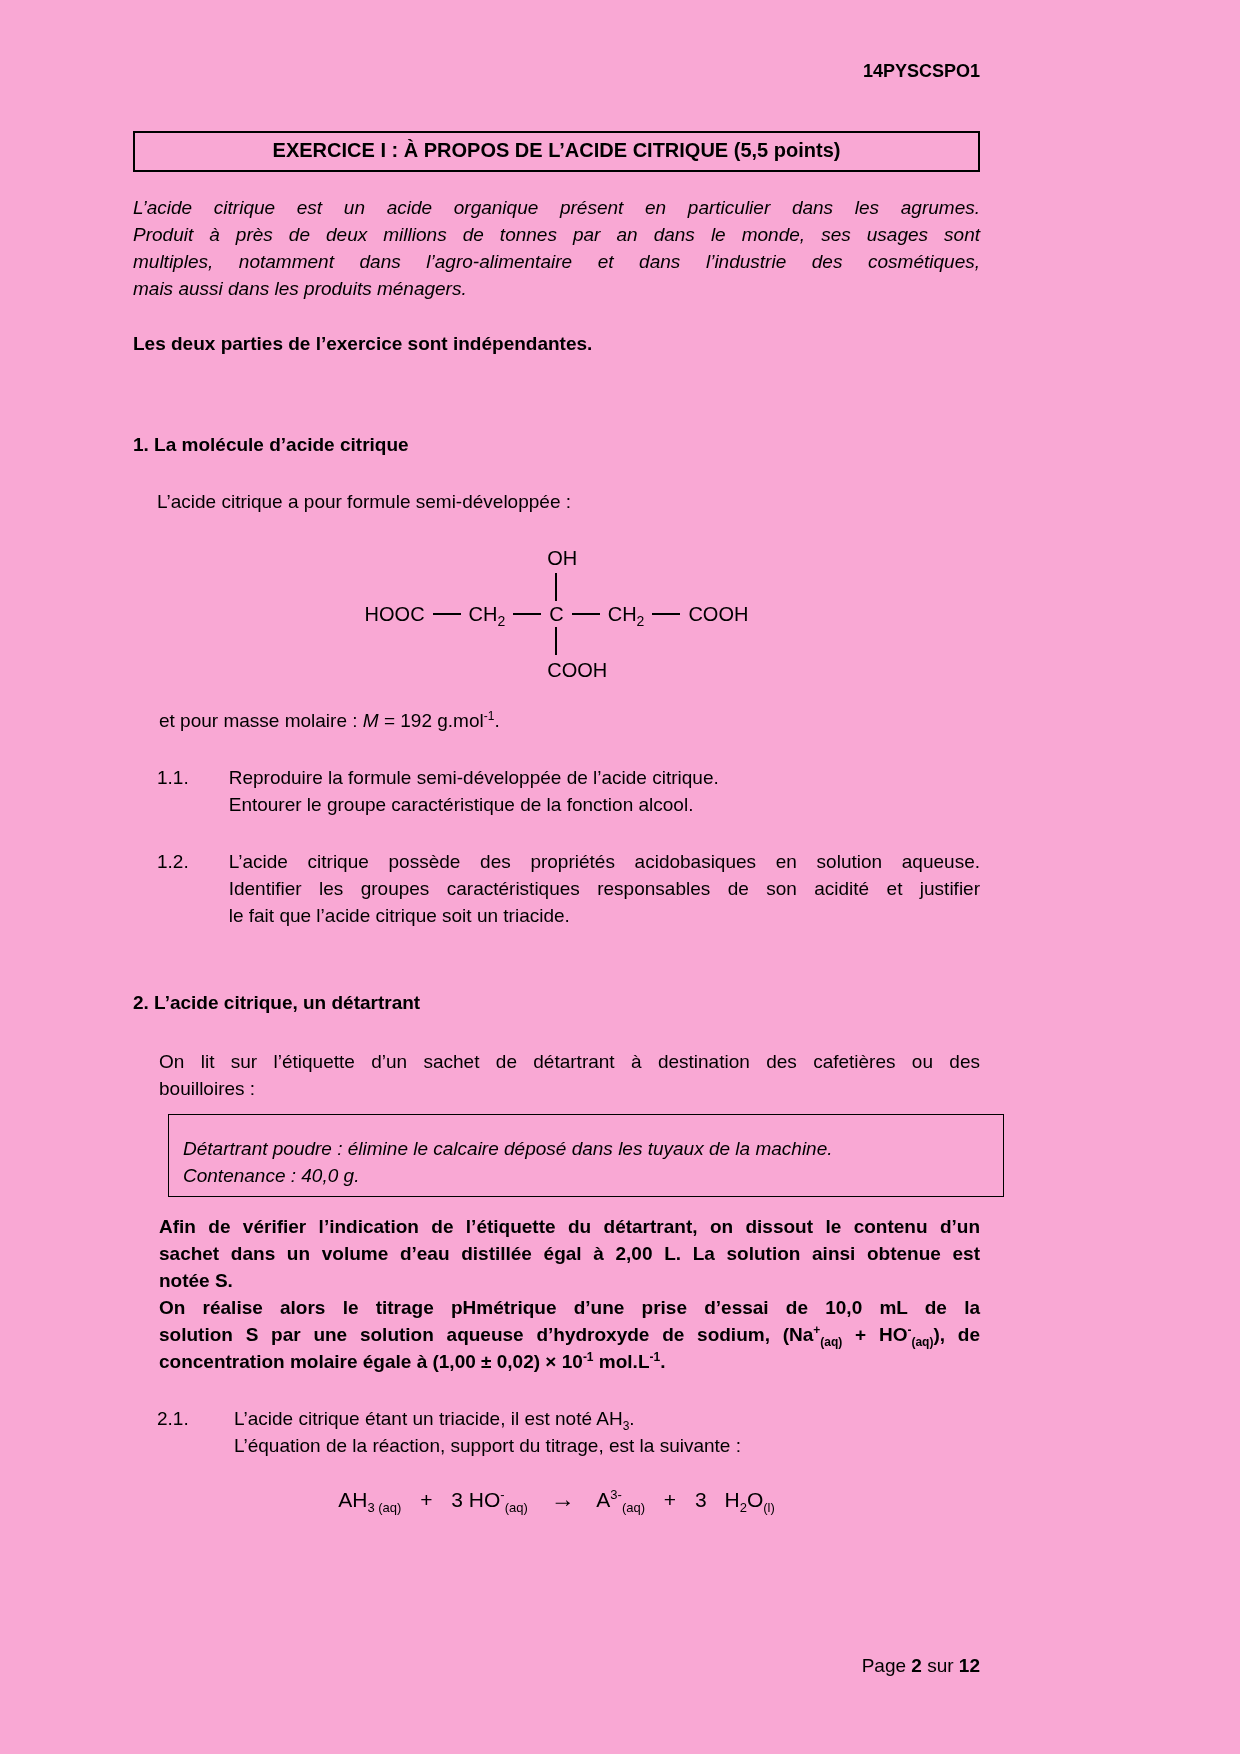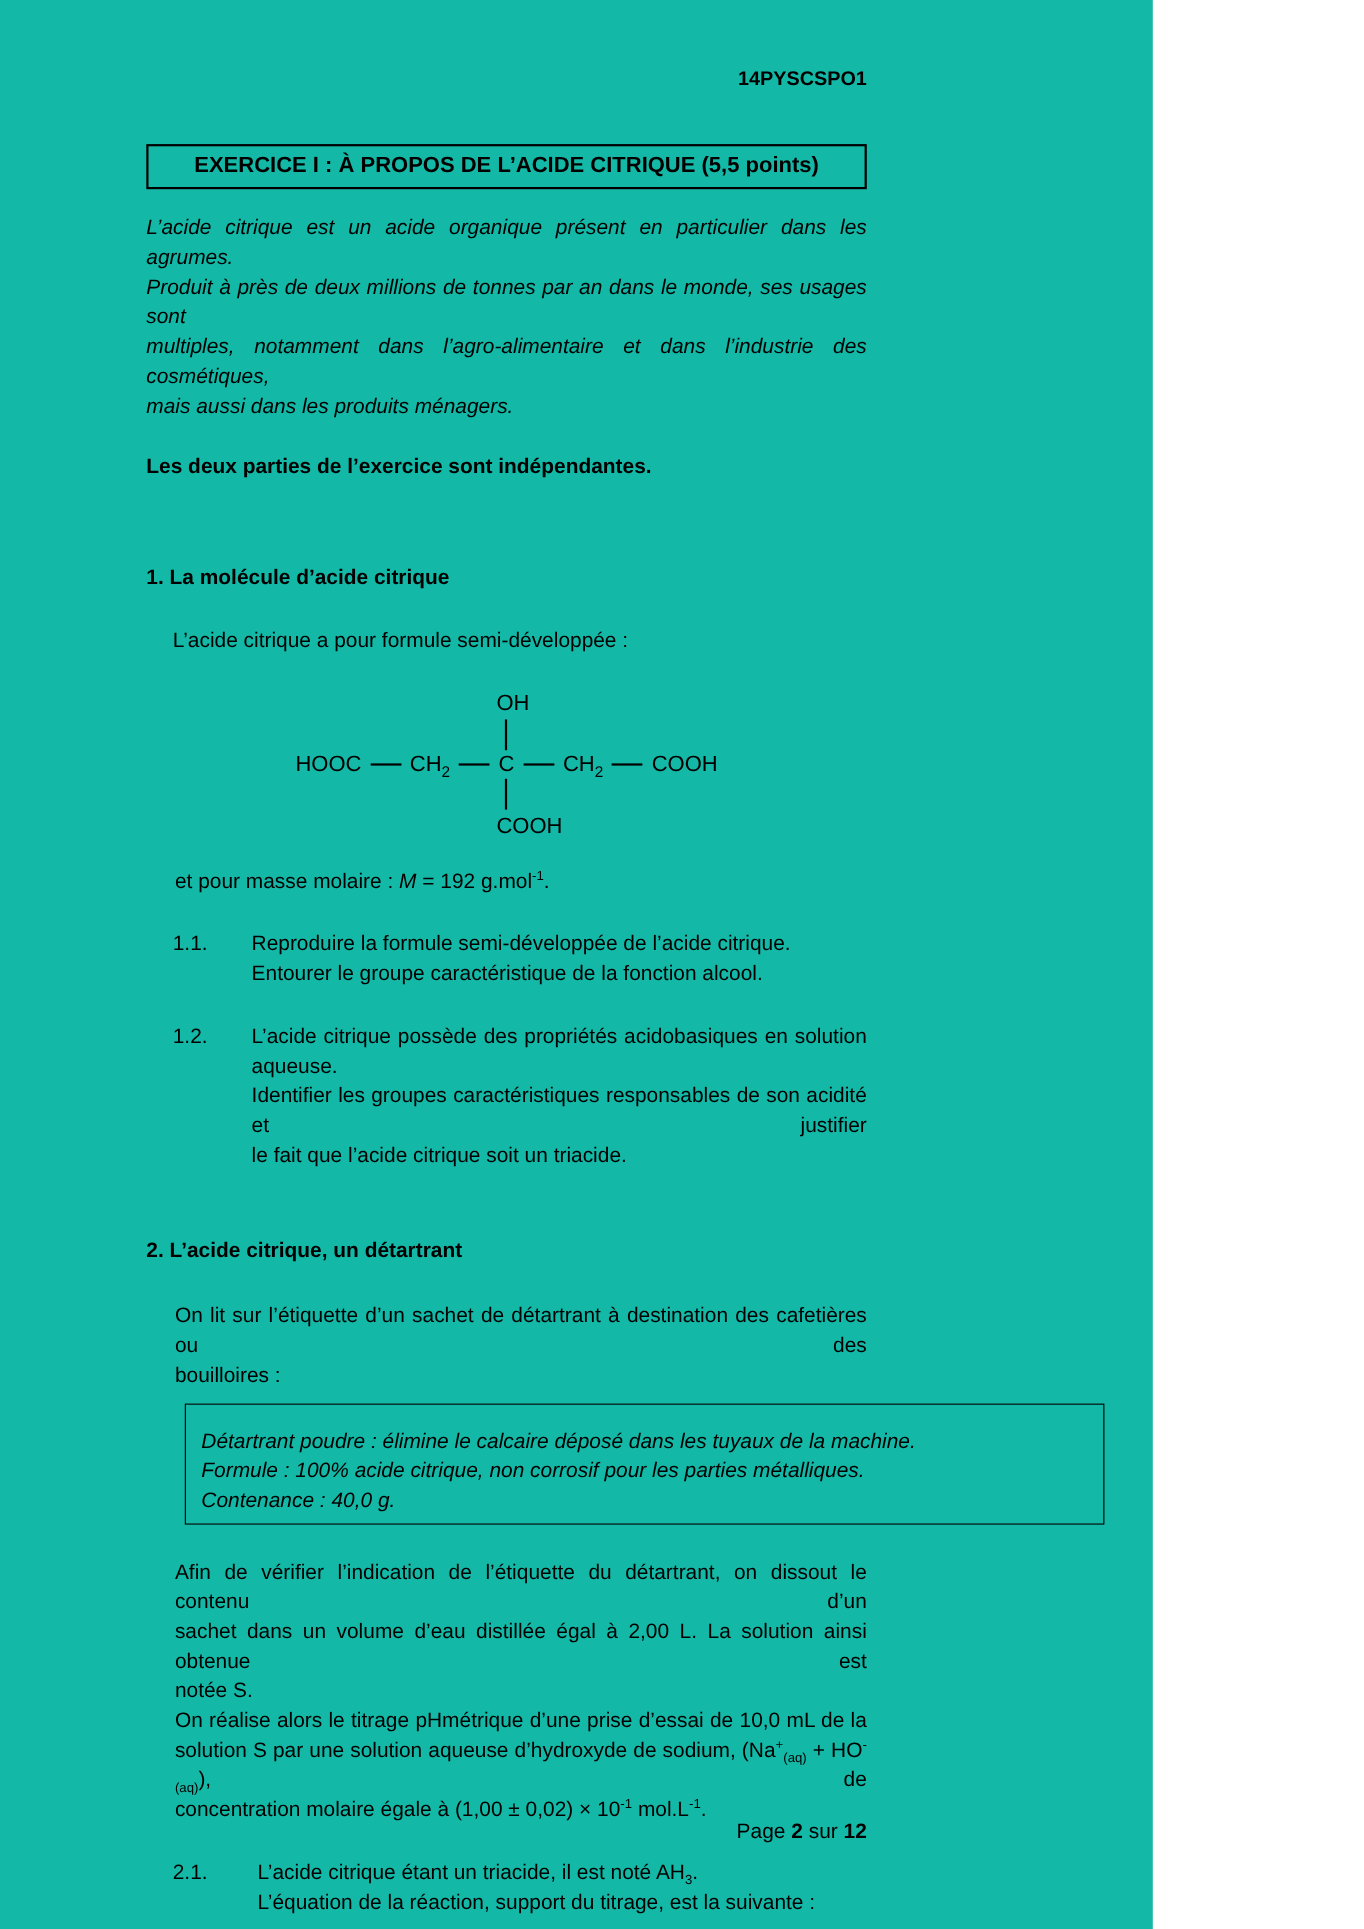--- a/index.html
+++ b/index.html
@@ -1,20 +1,20 @@
 <!DOCTYPE html>
 <html lang="fr"><head>
 <meta charset="utf-8">
 <style>
   * { margin:0; padding:0; box-sizing:border-box; }
   html,body { background:#ffffff; }
   .page {
     position:relative;
-    width:1048px; height:1754px;
-    background:#14b8a6; color:#000000;
+    width:1240px; height:1754px;
+    background:#f9a8d4; color:#000000;
     font-family:"Liberation Sans","DejaVu Sans",sans-serif;
     font-size:19px; line-height:27px;
     padding:58px 260px 0 133px;
     overflow:hidden;
   }
   .doc-code { text-align:right; font-weight:bold; font-size:18px; }
   .title-box {
     margin-top:46px;
     border:2px solid #000;
     text-align:center;
@@ -50,21 +50,21 @@
   .question { display:flex; margin-left:24px; margin-top:30px;gap:40px; }
   .qnum { flex:0 0 auto; white-space:pre; }
   .qbody { flex:1 1 auto; }
   .p2-intro { margin-top:32px; }
   .label-box {
     margin-top:12px; margin-left:35px; width:836px;
     border:1px solid #000;
     font-style:italic;
     padding:20px 14px 7px;
   }
-  .para { margin-top:30px; }
+  .para { margin-top:16px;font-weight:bold; }
   .equation { margin-top:26px; text-align:center; font-size:21px; }
   .equation sub, .equation sup { font-size:13px; }
   .eq-plus { margin:0 13px; }
   .eq-arrow { margin:0 17px; font-size:24px; }
   .eq-coef { margin-right:12px; }
   .footer { position:absolute; right:260px; bottom:75px; }
 </style>
 </head>
 <body>
 
@@ -128,21 +128,20 @@
 
   <div class="sec-heading h2">2. L’acide citrique, un détartrant</div>
 
   <div class="indent p2-intro">
     <div class="jline">On lit sur l’étiquette d’un sachet de détartrant à destination des cafetières ou des</div>
     <div class="lline">bouilloires :</div>
   </div>
 
   <div class="label-box">
     <div class="lline">Détartrant poudre : élimine le calcaire déposé dans les tuyaux de la machine.</div>
-    <div class="lline">Formule : 100% acide citrique, non corrosif pour les parties métalliques.</div>
     <div class="lline">Contenance : 40,0 g.</div>
   </div>
 
   <div class="indent para">
     <div class="jline">Afin de vérifier l’indication de l’étiquette du détartrant, on dissout le contenu d’un</div>
     <div class="jline">sachet dans un volume d’eau distillée égal à 2,00 L. La solution ainsi obtenue est</div>
     <div class="lline">notée S.</div>
     <div class="jline">On réalise alors le titrage pHmétrique d’une prise d’essai de 10,0 mL de la</div>
     <div class="jline"><span>solution S par une solution aqueuse d’hydroxyde de sodium, (Na</span><sup>+</sup><sub>(aq)</sub><span> + HO</span><sup>-</sup><sub>(aq)</sub><span>), de</span></div>
     <div class="lline"><span>concentration molaire égale à (1,00 ± 0,02) × 10</span><sup>-1</sup><span> mol.L</span><sup>-1</sup><span>.</span></div>

